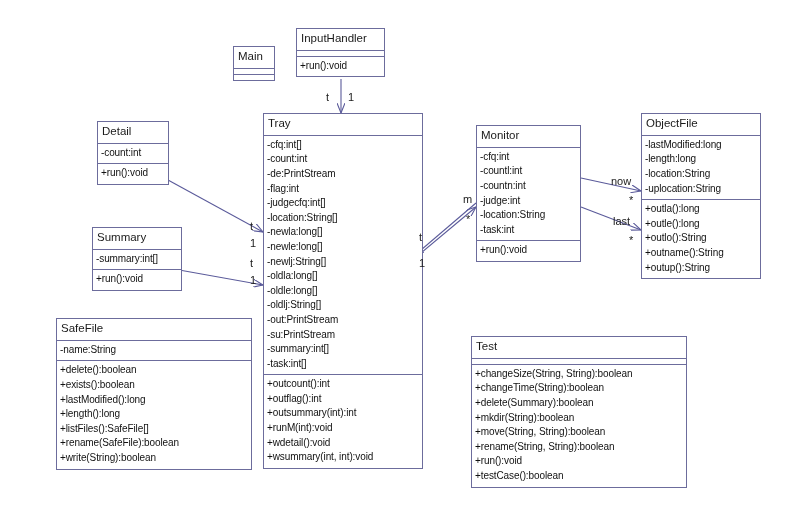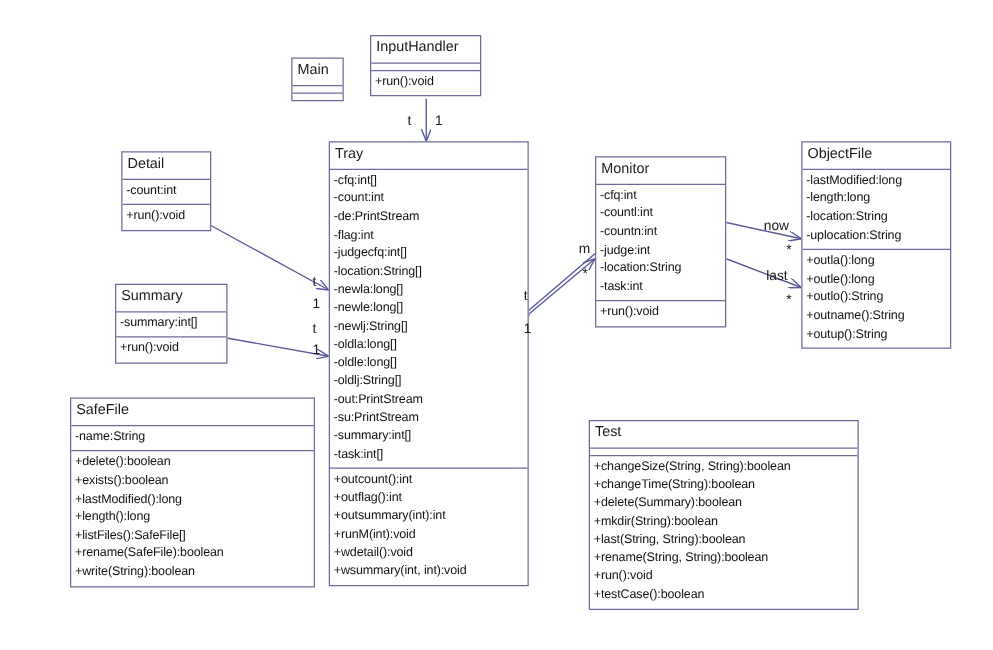--- a/index.html
+++ b/index.html
@@ -212,21 +212,21 @@
   </div>
 
   <div class="uml-class" style="left:471px; top:336px; width:216px;">
     <div class="uml-title">Test</div>
     <div class="uml-compartment empty"></div>
     <div class="uml-compartment">
       <div class="uml-member">+changeSize(String, String):boolean</div>
       <div class="uml-member">+changeTime(String):boolean</div>
       <div class="uml-member">+delete(Summary):boolean</div>
       <div class="uml-member">+mkdir(String):boolean</div>
-      <div class="uml-member">+last(String, String):boolean</div>
+      <div class="uml-member">+move(String, String):boolean</div>
       <div class="uml-member">+rename(String, String):boolean</div>
       <div class="uml-member">+run():void</div>
       <div class="uml-member">+testCase():boolean</div>
     </div>
   </div>
 
   <div class="conn-label" style="left:326px; top:92px;">t</div>
   <div class="conn-label" style="left:348px; top:92px;">1</div>
 
   <div class="conn-label" style="left:250px; top:221px;">t</div>

